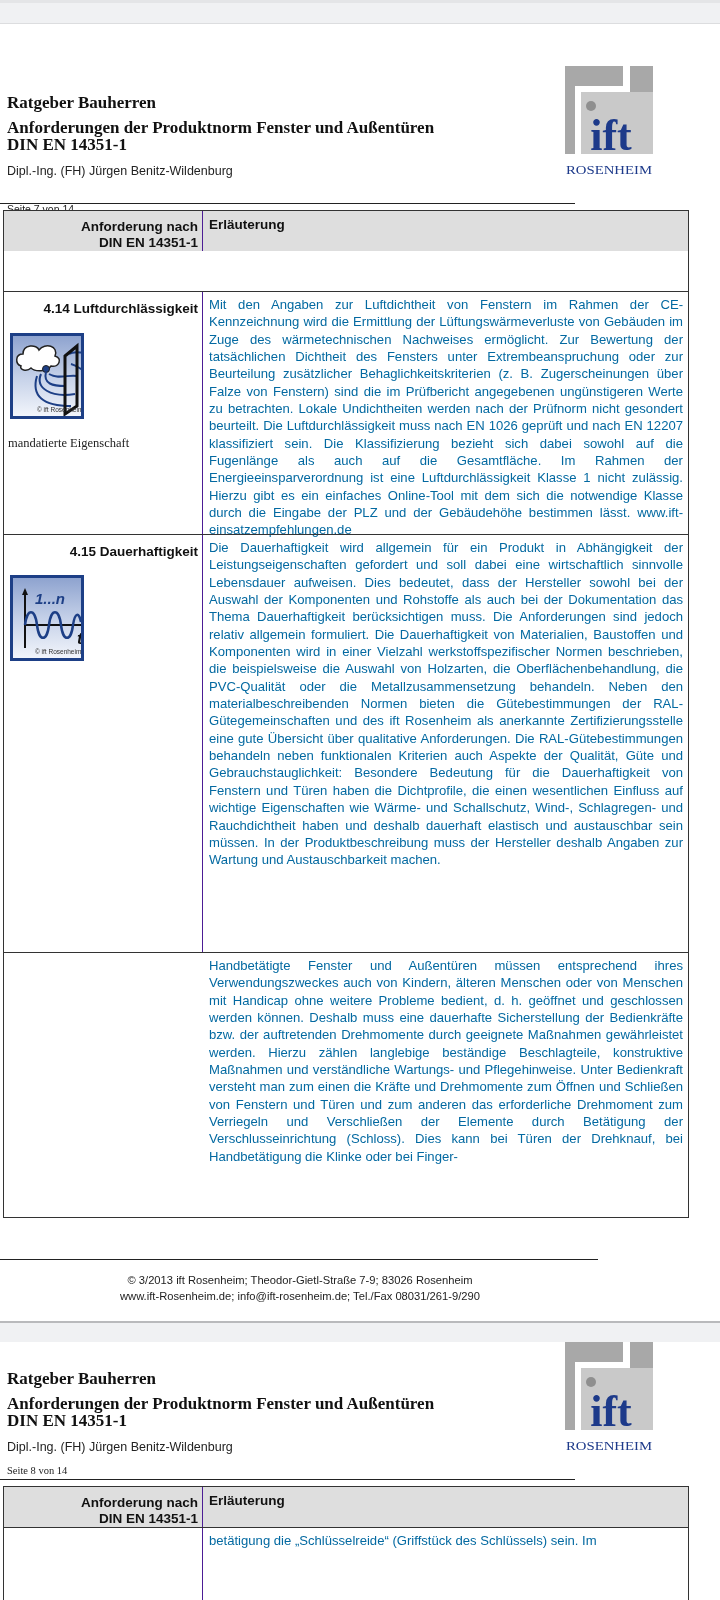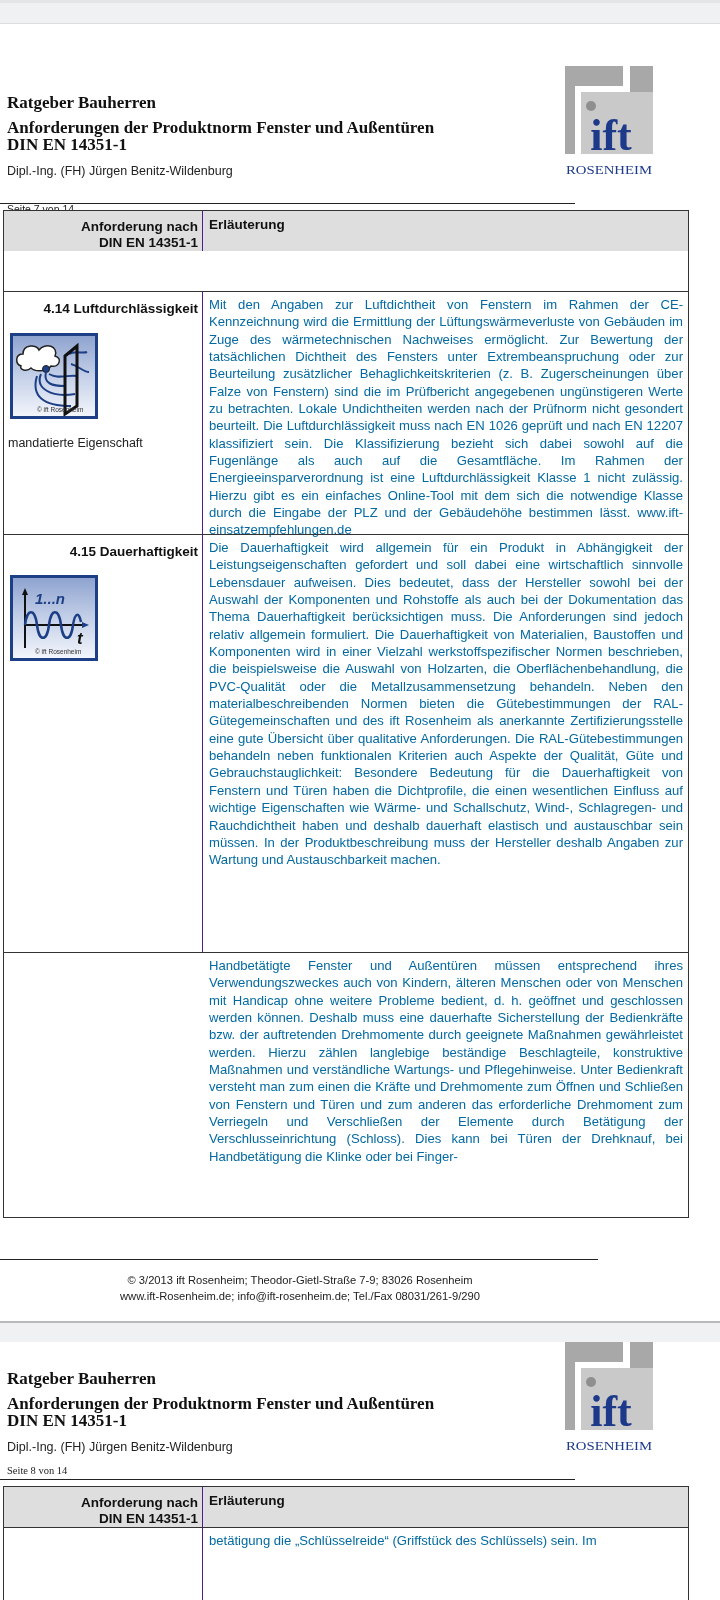--- a/index.html
+++ b/index.html
@@ -27,27 +27,27 @@
   .logo { position: absolute; left: 565px; width: 78px; height: 114px; }
 
   .tbl { position: absolute; left: 3px; width: 686px; border: 1px solid #333; box-sizing: border-box; }
   .row { position: absolute; left: 0; width: 684px; border-top: 1px solid #333; box-sizing: border-box; }
   .row.first { border-top: none; }
   .row.head { background: #dedede; }
   .cell-l { position: absolute; left: 0; top: 0; bottom: 0; width: 199px; border-right: 1px solid #4c1d95; box-sizing: border-box; padding: 8px 4px; text-align: right; }
   .cell-r { position: absolute; left: 199px; right: 0; top: 0; bottom: 0; padding: 4px 5px 12px 6px; box-sizing: border-box; }
   .th { font-weight: bold; font-size: 13.5px; line-height: 16px; color: #111; }
   .req { font-weight: bold; font-size: 13.5px; line-height: 17px; white-space: nowrap; }
-  .sub { font-size: 12.5px; color: #222; position: absolute; left: 4px; }
+  .sub { font-size: 12.5px; color: #222; position: absolute; left: 4px; font-family: Liberation Serif, serif; }
   .body-text {
     font-size: 13.1px; line-height: 17.35px; text-align: justify; color: #0369a1;
     hyphens: manual;
   }
   .icon-box {
-    position: absolute; left: 6px; width: 88px; height: 86px;
+    position: absolute; left: 6px; width: 74px; height: 86px;
     border: 3px solid #1d3f86; box-sizing: border-box;
     background: linear-gradient(to bottom, #8ea3cf 0%, #c4d0e8 50%, #f2f5fb 100%);
     overflow: hidden;
   }
   .icon-box svg { position: absolute; left: 0; top: 0; }
   .copy-tag { position: absolute; font-size: 6.5px; color: #333; white-space: nowrap; }
 
   .ftr-rule { position: absolute; left: 0; width: 598px; height: 0; border-top: 1px solid #222; }
   .ftr-text { position: absolute; left: 0; width: 600px; text-align: center; font-size: 11.2px; color: #222; line-height: 16px; }
 </style>

